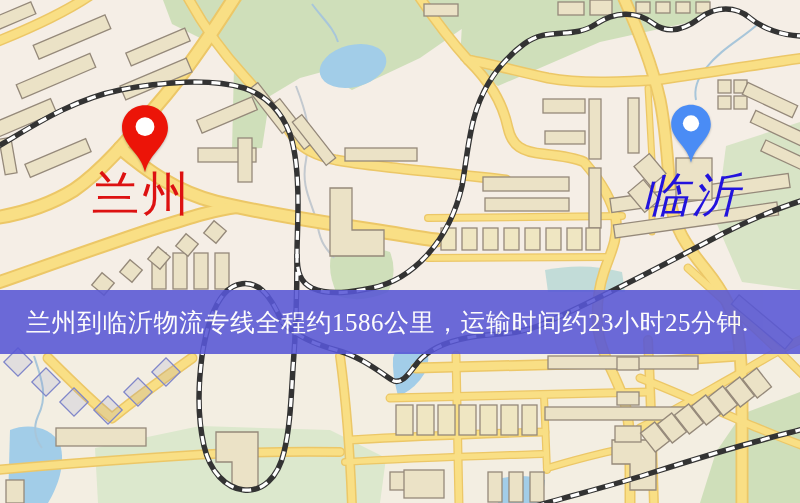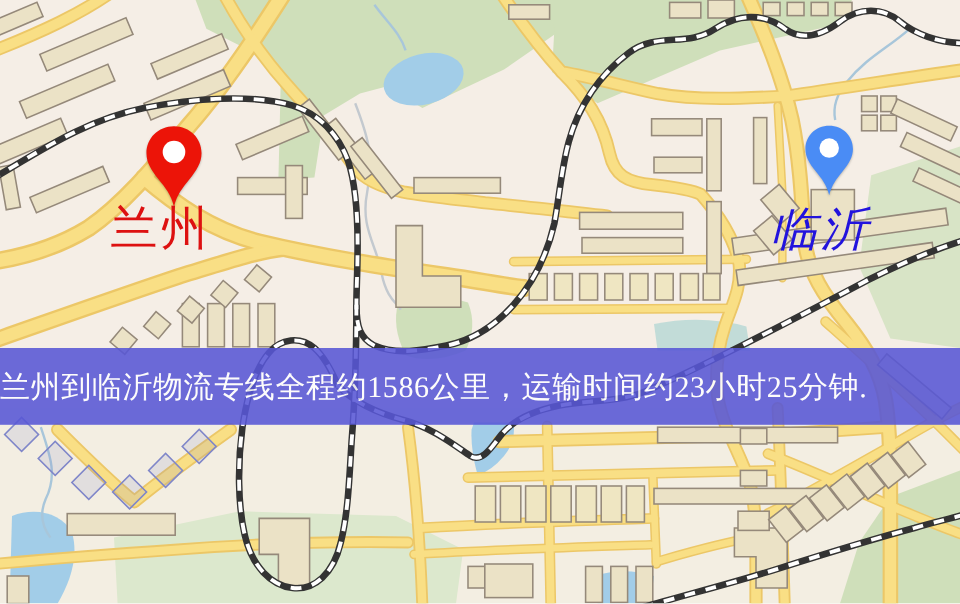--- a/index.html
+++ b/index.html
@@ -18,27 +18,27 @@
   .green-md{fill:#d8e4c6;}
   .water{fill:var(--c-water,#a2cde8);stroke:none;}
   .water-lt{fill:#c2dcd8;}
   .stream{fill:none;stroke:#a8c6da;stroke-width:2;}
   .stream-gray{fill:none;stroke:#c3c9cf;stroke-width:2;}
 
   .pin{position:absolute;}
   .pin svg{display:block;filter:drop-shadow(0 1px 1px rgba(0,0,0,.25));}
   .pin-origin{left:116px;top:100px;width:58px;height:78px;}
   .pin-dest{left:666px;top:100px;width:50px;height:68px;}
-  .city-label{position:absolute;font-size:39px;line-height:1;letter-spacing:3px;white-space:nowrap;font-weight:500;}
+  .city-label{position:absolute;font-size:47px;line-height:1;letter-spacing:3px;white-space:nowrap;font-weight:500;}
   .label-origin{left:92px;top:171px;color:var(--c-origin_label,#dd1111);}
   .label-dest{left:642px;top:172px;color:var(--c-destination_label,#2213dd);font-style:italic;}
 
   .banner{position:absolute;left:0;top:290px;width:800px;height:64px;
     background:var(--c-banner_bg,#5857d6);opacity:0.88;display:flex;align-items:center;}
-  .banner-text{color:var(--c-banner_text,#ffffff);font-size:25px;white-space:nowrap;letter-spacing:0.5px;}
+  .banner-text{color:var(--c-banner_text,#ffffff);font-size:25px;padding-left:26px;white-space:nowrap;letter-spacing:0.5px;}
 </style>
 </head>
 <body>
 
 <div class="map">
 
   <svg class="terrain" width="800" height="503" viewBox="0 0 800 503">
     <defs>
 
       <path id="rA1" d="M238,-8 C214,30 186,72 158,104 C136,130 106,168 74,190 C48,206 20,214 -6,218"></path>

